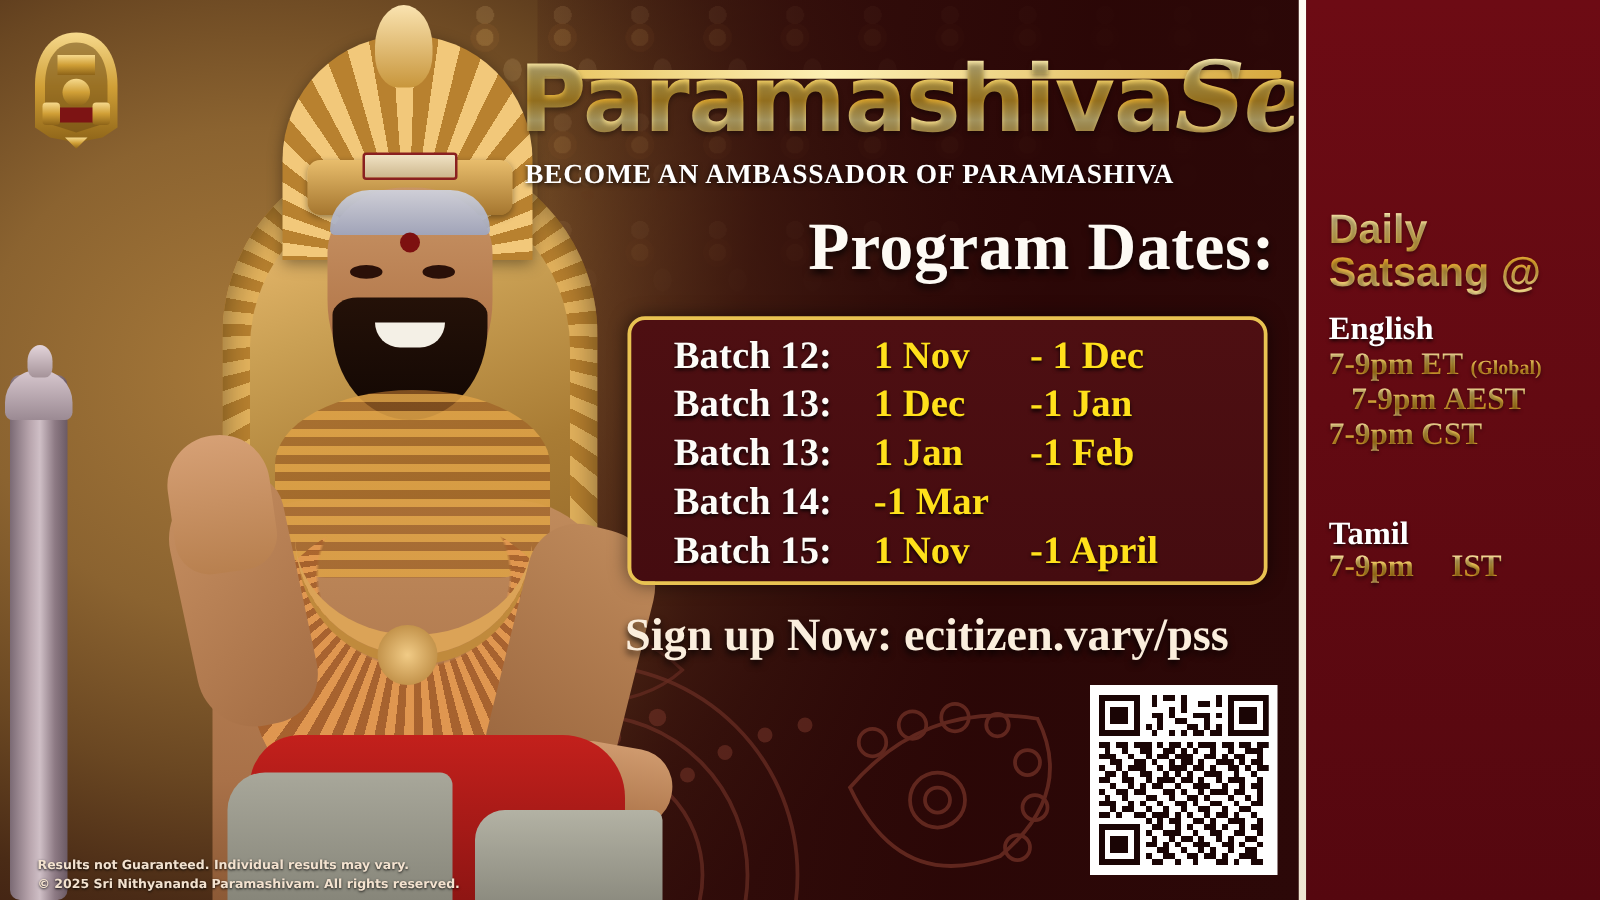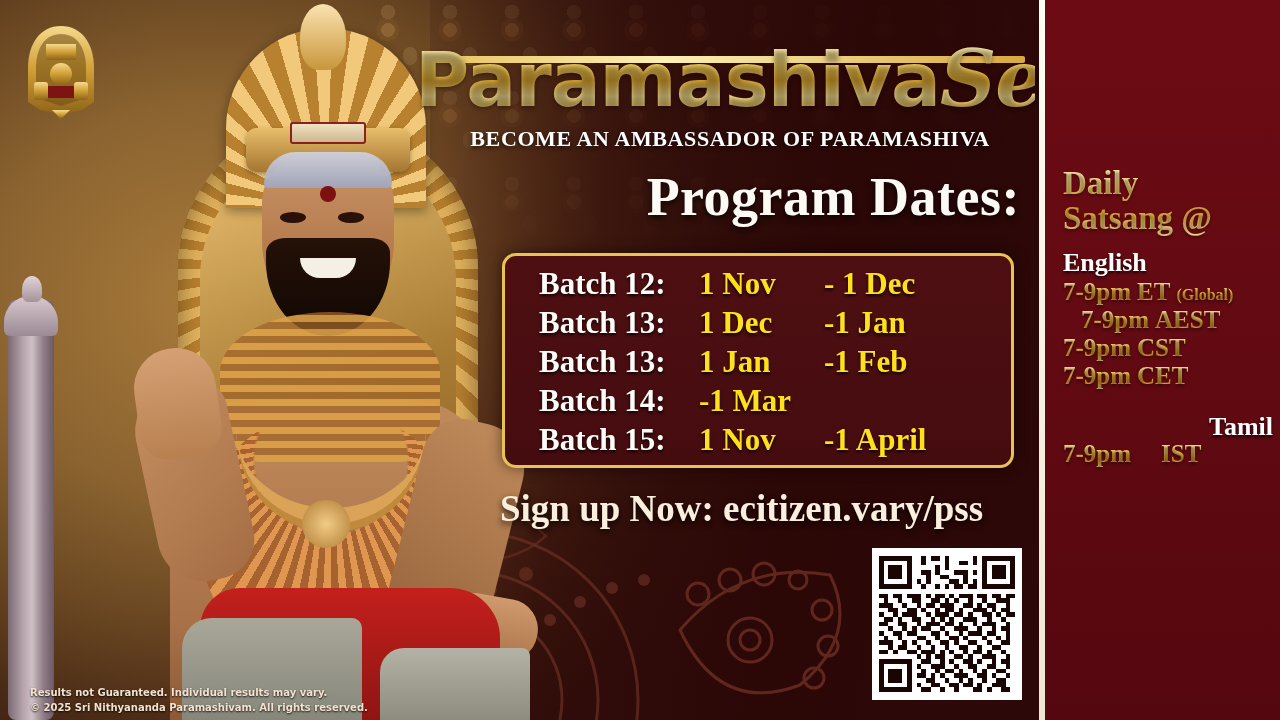--- a/index.html
+++ b/index.html
@@ -212,21 +212,21 @@
     background:linear-gradient(180deg,#fff3bd 6%,#f3cf63 32%,#e0a92f 52%,#f8e08f 72%,#cf9524 100%);
     -webkit-background-clip:text; background-clip:text; color:transparent;
     text-shadow:0 2px 4px rgba(0,0,0,.35);
     white-space:nowrap;
   }
   .title-text .sena{ font-family:"DejaVu Serif", serif; font-style:italic; font-size:78px; }
   .tagline{
     position:absolute; left:420px; top:126px; width:620px;
     font-family:"Liberation Serif", serif;
     font-size:22px; font-weight:bold; letter-spacing:.6px; color:#ffffff;
-    text-align:center; text-shadow:0 2px 4px rgba(0,0,0,.75);
+    text-align:left; text-shadow:0 2px 4px rgba(0,0,0,.75);
     white-space:nowrap;
   }
 
   
   .prog-title{
     position:absolute; left:500px; top:166px; width:520px;
     text-align:right; font-size:54px; font-weight:bold; color:#fdfaf4;
     letter-spacing:.5px; text-shadow:0 3px 6px rgba(0,0,0,.8);
     font-family:"Liberation Serif", serif;
   }
@@ -267,33 +267,33 @@
     background:linear-gradient(180deg,#fffdf4,#efe6d2);
   }
   .right-panel{
     position:absolute; left:1045px; top:0; width:235px; height:720px;
     background:linear-gradient(180deg,#6d0b14 0%,#630a12 45%,#55070f 100%);
     padding:0;
   }
   .satsang{
     position:absolute; left:18px; top:166px; width:210px;
     font-size:33px; font-weight:bold; line-height:1.06;
-    font-family:Liberation Serif, serif;
+    font-family:Liberation Sans, sans-serif;
     background:linear-gradient(180deg,#ffeeb2 5%,#f3ca5d 38%,#dfa32c 62%,#ffe79a 100%);
     -webkit-background-clip:text; background-clip:text; color:transparent;
     text-shadow:0 2px 3px rgba(0,0,0,.35);
   }
   .lang-head{
     position:absolute; left:18px; width:210px;
     font-size:26px; font-weight:bold; color:#ffffff;
     font-family:"Liberation Serif", serif;
     text-shadow:0 2px 3px rgba(0,0,0,.8);
   }
   .lang-head.en{ top:248px; }
-  .lang-head.ta{ top:412px;text-align:right; }
+  .lang-head.ta{ top:412px; }
   .time-row{
     position:absolute; left:18px; width:215px;
     font-size:25px; font-weight:bold; white-space:nowrap;
     font-family:"Liberation Serif", serif;
     background:linear-gradient(180deg,#ffeab0 10%,#f1c44f 45%,#d79a23 70%,#ffe08c 100%);
     -webkit-background-clip:text; background-clip:text; color:transparent;
     text-shadow:0 2px 3px rgba(0,0,0,.45);
   }
   .time-row .tz{ margin-left:6px; }
   .time-row .note{ font-size:16px; }
@@ -496,23 +496,20 @@
 
     <div class="time-row t1">
       <span>7-9pm</span><span class="tz">ET</span><span class="note tz">(Global)</span>
     </div>
     <div class="time-row t2">
       <span>7-9pm</span><span class="tz">AEST</span>
     </div>
     <div class="time-row t3">
       <span>7-9pm</span><span class="tz">CST</span>
     </div>
-    <div class="time-row t4">
-      <span>7-9pm</span><span class="tz">CET</span>
-    </div>
 
     <div class="lang-head ta">Tamil</div>
     <div class="time-row t5">
       <span>7-9pm</span><span class="tz" style="margin-left:30px">IST</span>
     </div>
   </div>
 
   <div class="disclaimer">
     <div>Results not Guaranteed. Individual results may vary.</div>
     <div>© 2025 Sri Nithyananda Paramashivam. All rights reserved.</div>

